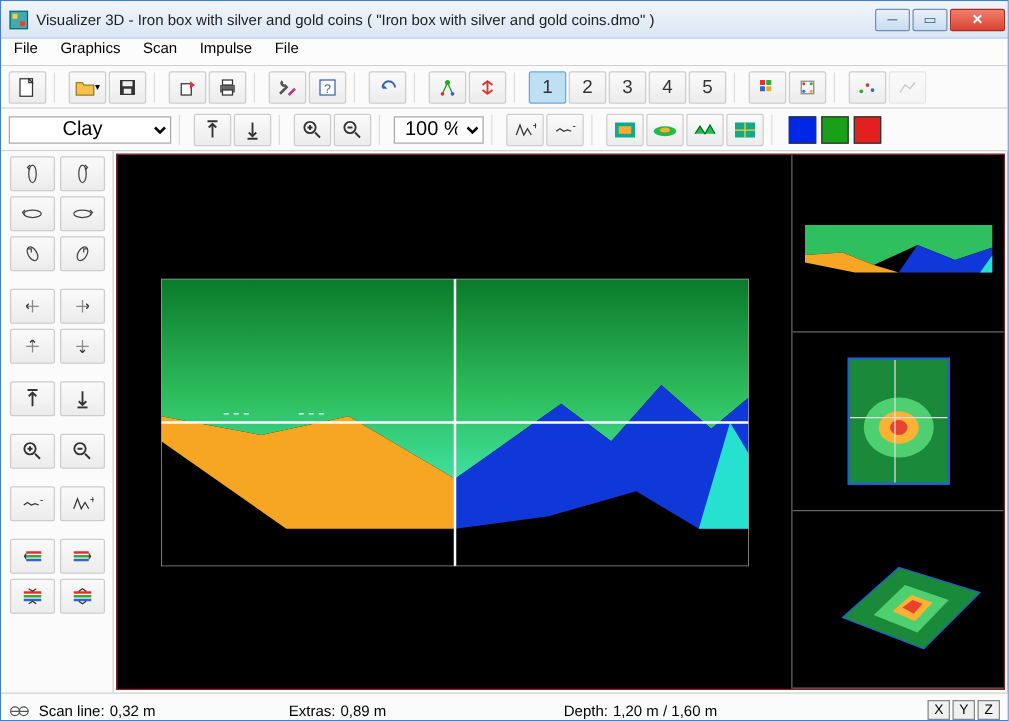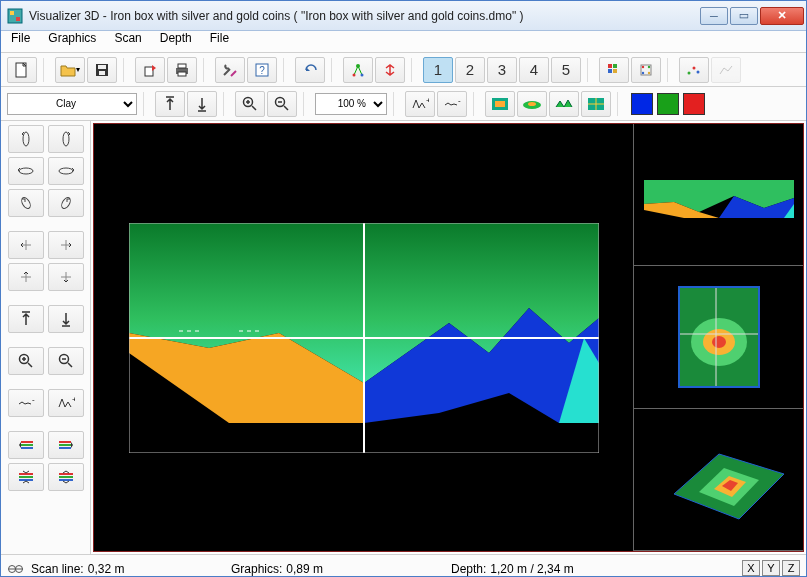--- a/index.html
+++ b/index.html
@@ -12,21 +12,21 @@
   .win-btn { width: 28px; height: 18px; border: 1px solid #6f8fb7; border-radius: 2px; display: flex; align-items: center; justify-content: center; font-size: 11px; cursor: default; }
   .win-min, .win-max { background: linear-gradient(to bottom, #e9f1fa, #c9dcf0); color: #3a5b82; }
   .win-close { background: linear-gradient(to bottom, #f07e6e, #d94330); color: #fff; border-color: #a82b1d; width: 44px; font-weight: bold; }
   .menubar { height: 22px; display: flex; padding: 0 10px; gap: 18px; border-bottom: 1px solid #d0d0d0; background: #fcfcfc; }
   .menubar span { cursor: default; }
   .toolbar { height: 34px; border-bottom: 1px solid #d0d0d0; display: flex; align-items: center; padding: 0 6px; gap: 2px; background: #fbfbfb; }
   .tbtn { width: 30px; height: 26px; border: 1px solid #ccc; background: linear-gradient(to bottom, #fafafa, #ececec); border-radius: 2px; display: flex; align-items: center; justify-content: center; font-size: 14px; cursor: default; }
   .tbtn.active { background: #bfe0f3; border-color: #6aa9d4; }
   .tbtn.num { font-family: sans-serif; font-size: 15px; color: #333; }
   .sep { width: 6px; height: 24px; border-left: 1px solid #ddd; margin: 0 4px; }
-  .select { height: 22px; border: 1px solid #aaa; background: #fff; font-size: 10px; padding: 0 4px; }
+  .select { height: 22px; border: 1px solid #aaa; background: #fff; font-size: 16px; padding: 0 4px; }
   .select.soil { width: 130px; text-align: center; }
   .select.zoom { width: 72px; text-align: right; }
   .swatch { width: 22px; height: 22px; border: 1px solid #333; margin-left: 2px; }
   .swatch.blue { background: #0027e5; }
   .swatch.green { background: #19a019; }
   .swatch.red { background: #e32020; }
   .body { flex: 1; display: flex; }
   .side { width: 90px; border-right: 1px solid #d0d0d0; display: flex; flex-direction: column; padding: 4px 2px; gap: 4px; background: #fbfbfb; }
   .side-row { display: flex; gap: 4px; justify-content: center; }
   .sbtn { width: 36px; height: 28px; border: 1px solid #ccc; background: linear-gradient(to bottom,#fafafa,#ececec); border-radius: 2px; display:flex; align-items:center; justify-content:center; font-size: 14px; cursor: default; }
@@ -60,21 +60,21 @@
       <div class="win-btn win-min">─</div>
       <div class="win-btn win-max">▭</div>
       <div class="win-btn win-close">✕</div>
     </div>
   </div>
 
   <div class="menubar">
     <span>File</span>
     <span>Graphics</span>
     <span>Scan</span>
-    <span>Depth</span>
+    <span>Impulse</span>
     <span>File</span>
   </div>
 
   <div class="toolbar">
     <div class="tbtn">
         <svg width="14" height="16">
           <rect x="1" y="1" width="10" height="14" fill="#fff" stroke="#333"></rect>
           <path d="M8 1 L11 4 L8 4 Z" fill="#ddd" stroke="#333"></path>
         </svg>
       </div>
@@ -469,26 +469,26 @@
     <svg width="18" height="14" style="margin-right:6px">
         <circle cx="5" cy="7" r="3.5" fill="none" stroke="#555"></circle>
         <circle cx="12" cy="7" r="3.5" fill="none" stroke="#555"></circle>
         <path d="M2 7h14" stroke="#555"></path>
       </svg>
     <div class="status-seg left">
         <span>Scan line:</span> 
         <span>0,32 m</span>
       </div>
     <div class="status-seg mid">
-        <span>Graphics:</span> 
+        <span>Extras:</span> 
         <span>0,89 m</span>
       </div>
     <div class="status-seg right">
         <span>Depth:</span> 
-        <span>1,20 m / 2,34 m</span>
+        <span>1,20 m / 1,60 m</span>
       </div>
     <div class="axis-btns">
       <div class="axis">X</div>
       <div class="axis">Y</div>
       <div class="axis">Z</div>
     </div>
   </div>
 </div>
 
 </body></html>

